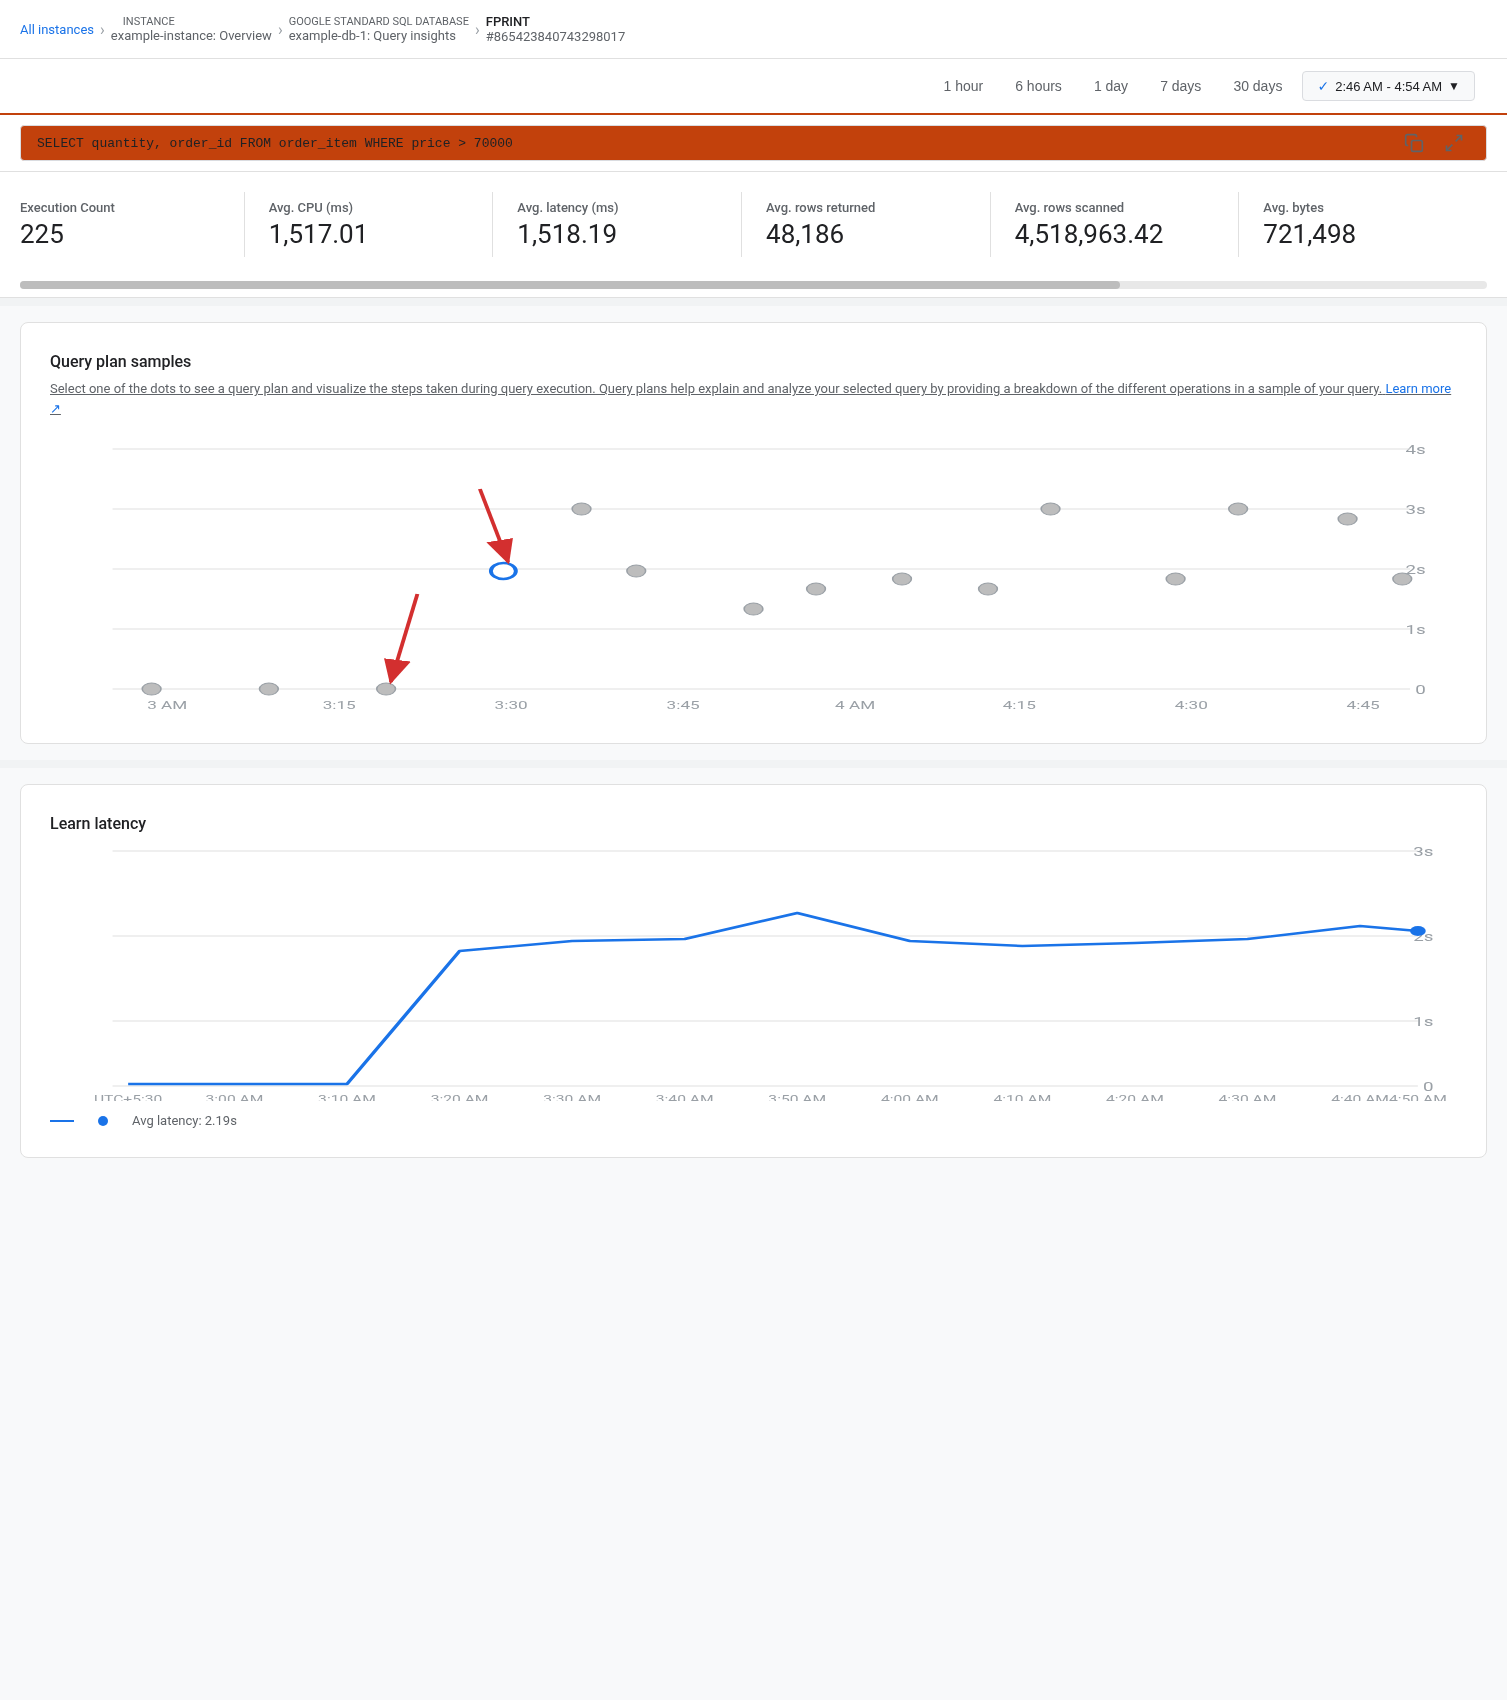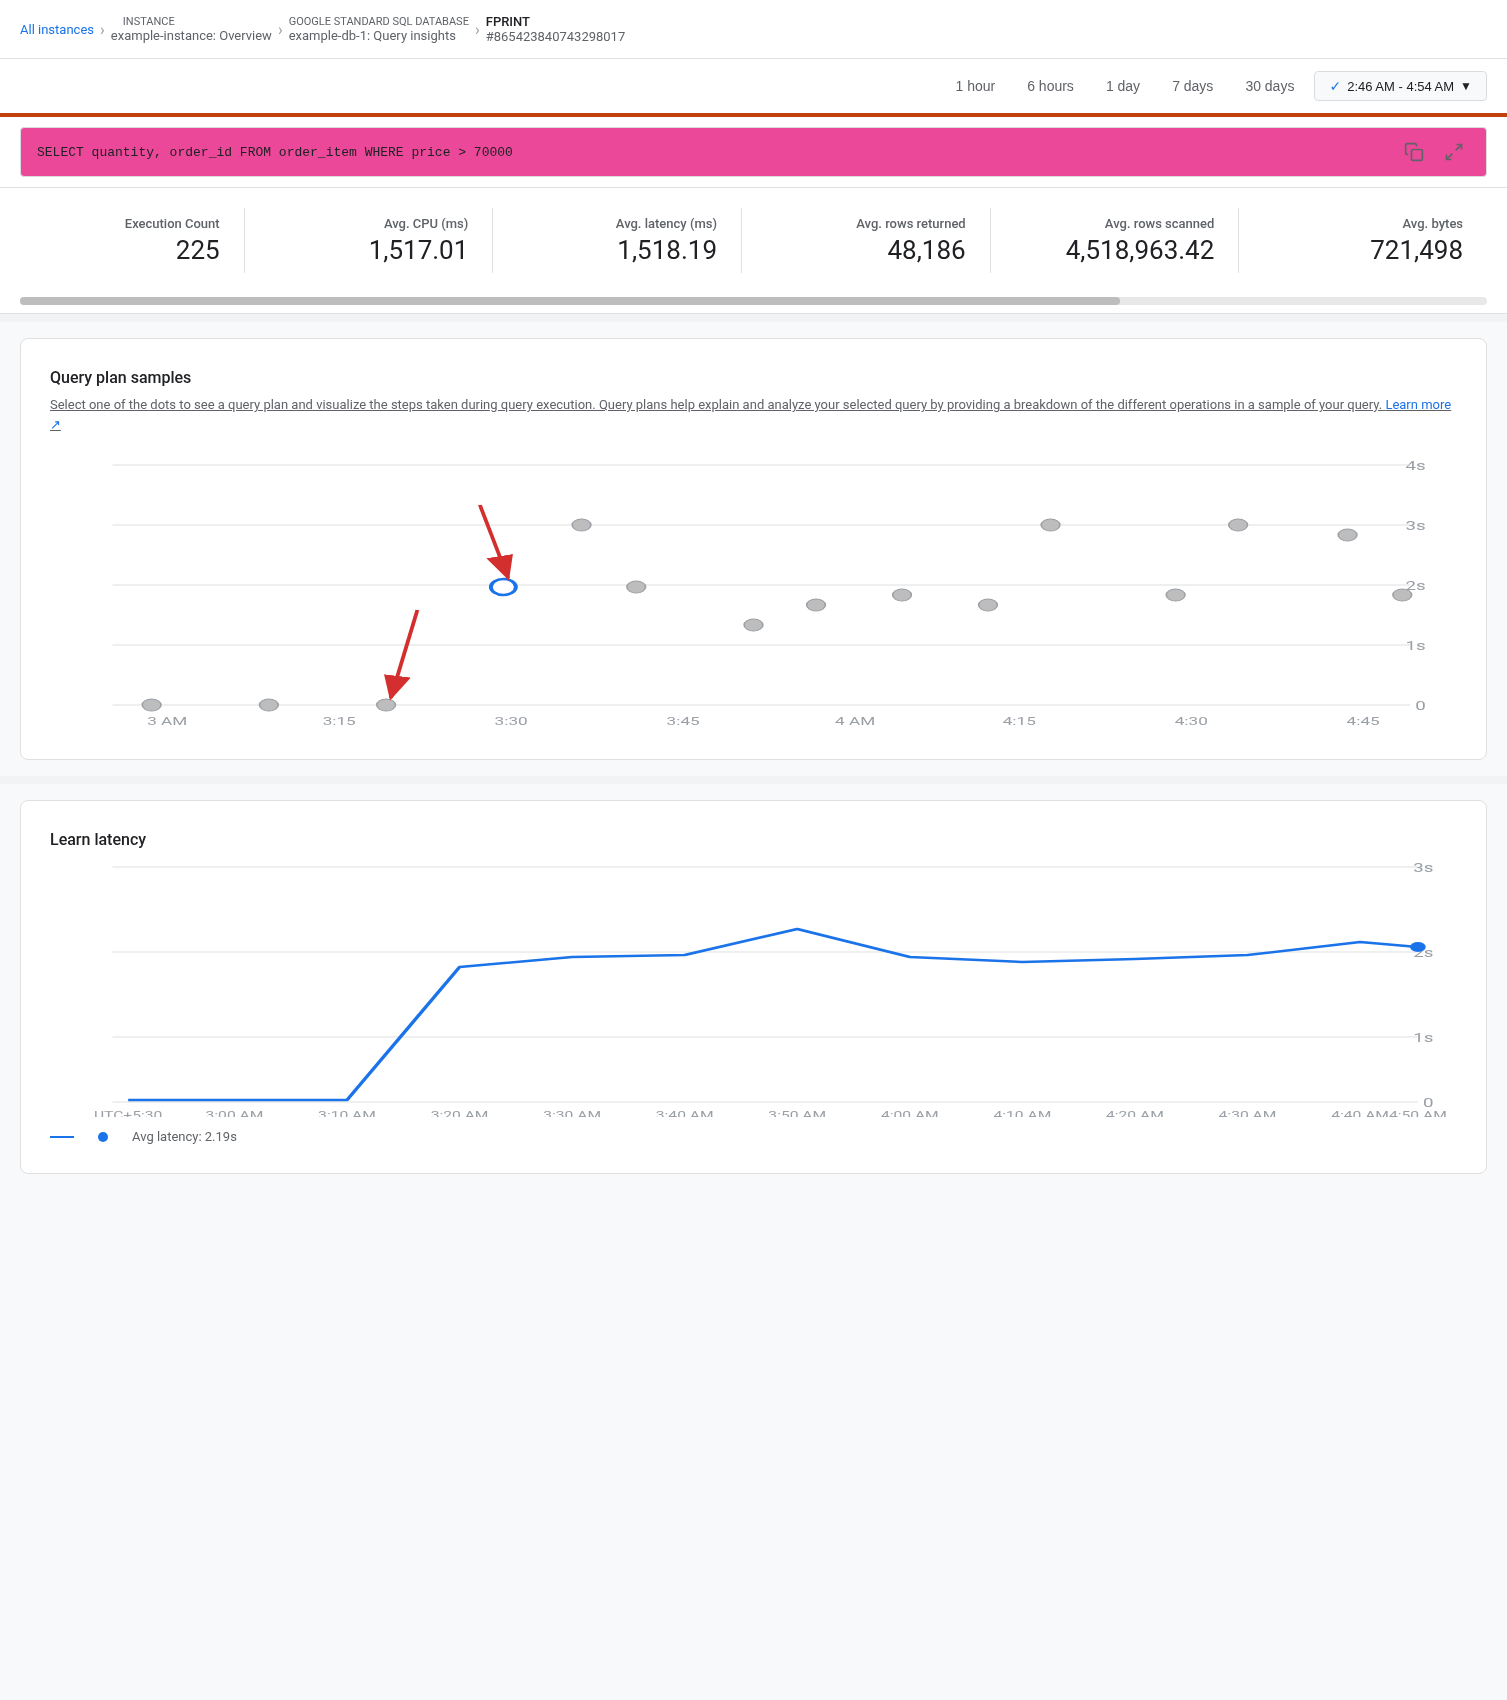--- a/index.html
+++ b/index.html
@@ -4,35 +4,35 @@
   <style>
     * { box-sizing: border-box; margin: 0; padding: 0; }
     body { font-family: 'Google Sans', Roboto, Arial, sans-serif; background: #f8f9fa; font-size: 14px; color: #202124; }
 
     
     .breadcrumb { display: flex; align-items: center; padding: 14px 20px; background: #fff; border-bottom: 1px solid #e0e0e0; font-size: 13px; color: #5f6368; gap: 6px; }
     .breadcrumb-item { color: #1a73e8; cursor: pointer; }
     .breadcrumb-sep { color: #9aa0a6; font-size: 16px; }
 
     
-    .time-bar { display: flex; align-items: center; justify-content: flex-end; padding: 12px 20px; background: #fff; gap: 8px; border-bottom: 4px solid #c2410c; }
+    .time-bar { display: flex; align-items: center; justify-content: flex-end; padding: 12px 32px; background: #fff; gap: 8px; border-bottom: 2px solid #c2410c; }
     .time-btn { padding: 6px 12px; border: none; background: none; cursor: pointer; font-size: 14px; color: #5f6368; border-radius: 4px; }
     .time-range-btn { display: flex; align-items: center; gap: 6px; padding: 6px 14px; border: 1px solid #dadce0; border-radius: 4px; background: #f8f9fa; cursor: pointer; font-size: 13px; color: #202124; }
     .time-range-btn .check { color: #1a73e8; font-size: 14px; }
 
     
     .query-section { background: #fff; padding: 10px 20px; border-bottom: 1px solid #e0e0e0; }
-    .query-box { display: flex; align-items: center; justify-content: space-between; border: 1px solid #dadce0; border-radius: 4px; padding: 8px 16px; background: #ec4899; }
+    .query-box { display: flex; align-items: center; justify-content: space-between; border: 1px solid #dadce0; border-radius: 4px; padding: 1px 16px; background: #c2410c; }
     .query-text { font-family: 'Courier New', monospace; font-size: 13px; color: #202124; }
     .query-actions { display: flex; align-items: center; gap: 8px; }
     .icon-btn { width: 32px; height: 32px; border: none; background: none; cursor: pointer; display: flex; align-items: center; justify-content: center; color: #5f6368; font-size: 18px; border-radius: 50%; }
 
     
     .stats-section { background: #fff; border-bottom: 1px solid #e0e0e0; }
-    .stats-row { display: flex; padding: 20px; gap: 0; text-align: right; }
+    .stats-row { display: flex; padding: 20px; gap: 0; }
     .stat-item { flex: 1; padding: 8px 24px 8px 0; border-right: 1px solid #e0e0e0; margin-right: 24px; }
     .stat-item:last-child { border-right: none; margin-right: 0; }
     .stat-label { font-size: 13px; color: #5f6368; margin-bottom: 4px; font-weight: 500; }
     .stat-value { font-size: 26px; color: #202124; font-weight: 400; }
 
     
     .card { background: #fff; border: 1px solid #e0e0e0; border-radius: 8px; margin: 16px 20px; padding: 29px; }
 
     
     .chart-title { font-size: 16px; font-weight: 500; color: #202124; margin-bottom: 8px; }

